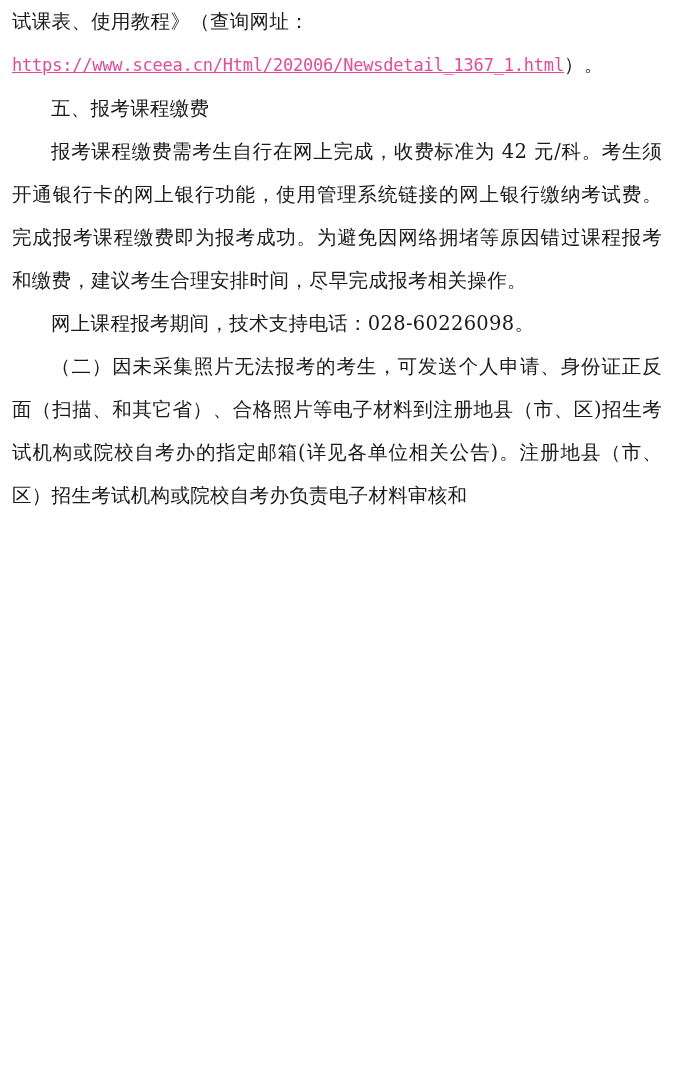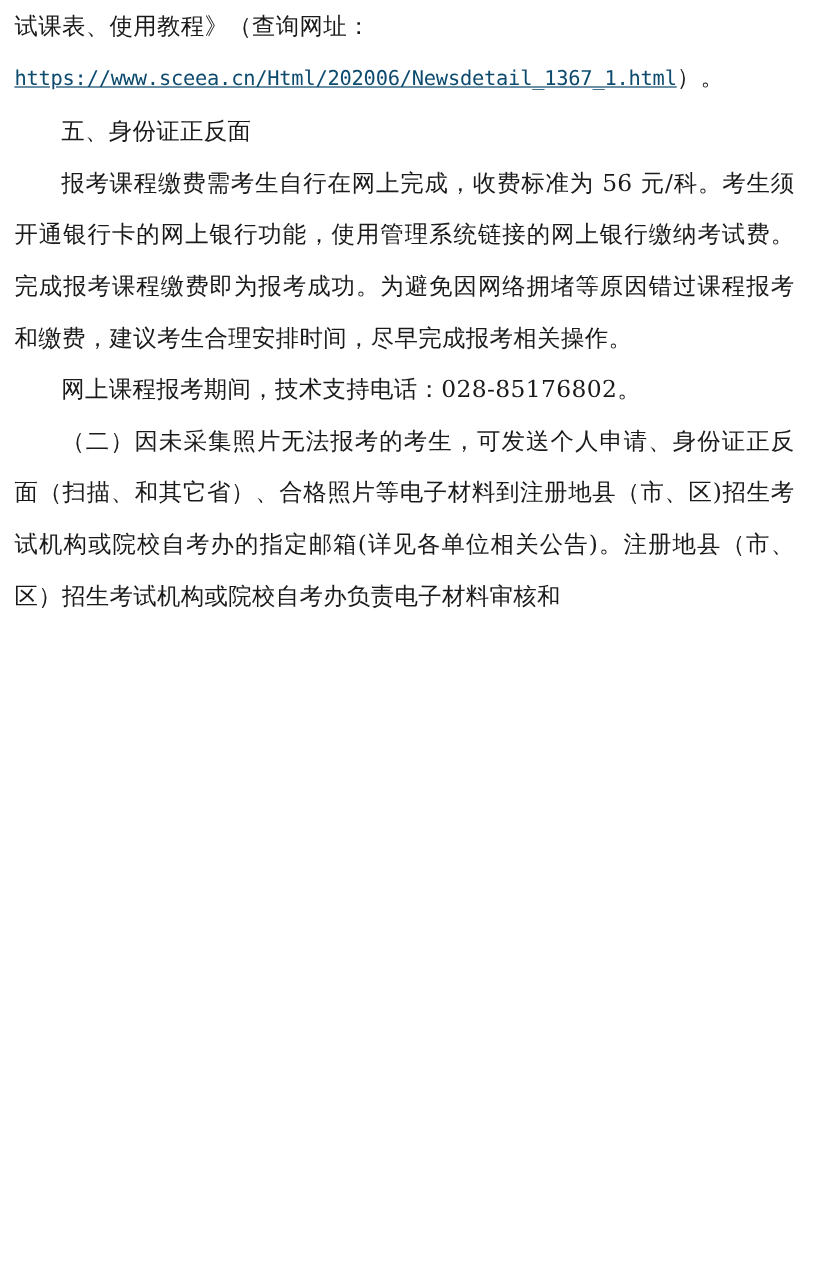--- a/index.html
+++ b/index.html
@@ -34,47 +34,47 @@
     text-indent: 2em;
   }
   .noindent {
     text-indent: 0;
   }
   .link {
     font-family: "DejaVu Sans Mono", "Liberation Mono", monospace;
     font-size: 17px;
     letter-spacing: -0.2px;
     text-decoration: underline;
-    color: #0c4a6e;
+    color: #ec4899;
   }
 </style>
 </head>
 <body>
 
 <div class="page">
 
   <p class="para noindent">
     <span>试课表、使用教程》（查询网址：</span>
   </p>
 
   <p class="para noindent">
     <a class="link" href="#">https://www.sceea.cn/Html/202006/Newsdetail_1367_1.html</a><span>）。</span>
   </p>
 
 
   <p class="para indent">
-    <span>五、身份证正反面</span>
+    <span>五、报考课程缴费</span>
   </p>
 
   <p class="para indent">
-    <span>报考课程缴费需考生自行在网上完成，收费标准为 56 元/科。考生须开通银行卡的网上银行功能，使用管理系统链接的网上银行缴纳考试费。完成报考课程缴费即为报考成功。为避免因网络拥堵等原因错过课程报考和缴费，建议考生合理安排时间，尽早完成报考相关操作。</span>
+    <span>报考课程缴费需考生自行在网上完成，收费标准为 42 元/科。考生须开通银行卡的网上银行功能，使用管理系统链接的网上银行缴纳考试费。完成报考课程缴费即为报考成功。为避免因网络拥堵等原因错过课程报考和缴费，建议考生合理安排时间，尽早完成报考相关操作。</span>
   </p>
 
   <p class="para indent">
-    <span>网上课程报考期间，技术支持电话：028-85176802。</span>
+    <span>网上课程报考期间，技术支持电话：028-60226098。</span>
   </p>
 
 
 
   <p class="para indent">
     <span>（二）因未采集照片无法报考的考生，可发送个人申请、身份证正反面（扫描、和其它省）、合格照片等电子材料到注册地县（市、区)招生考试机构或院校自考办的指定邮箱(详见各单位相关公告)。注册地县（市、区）招生考试机构或院校自考办负责电子材料审核和</span>
   </p>
 
 </div>
 

